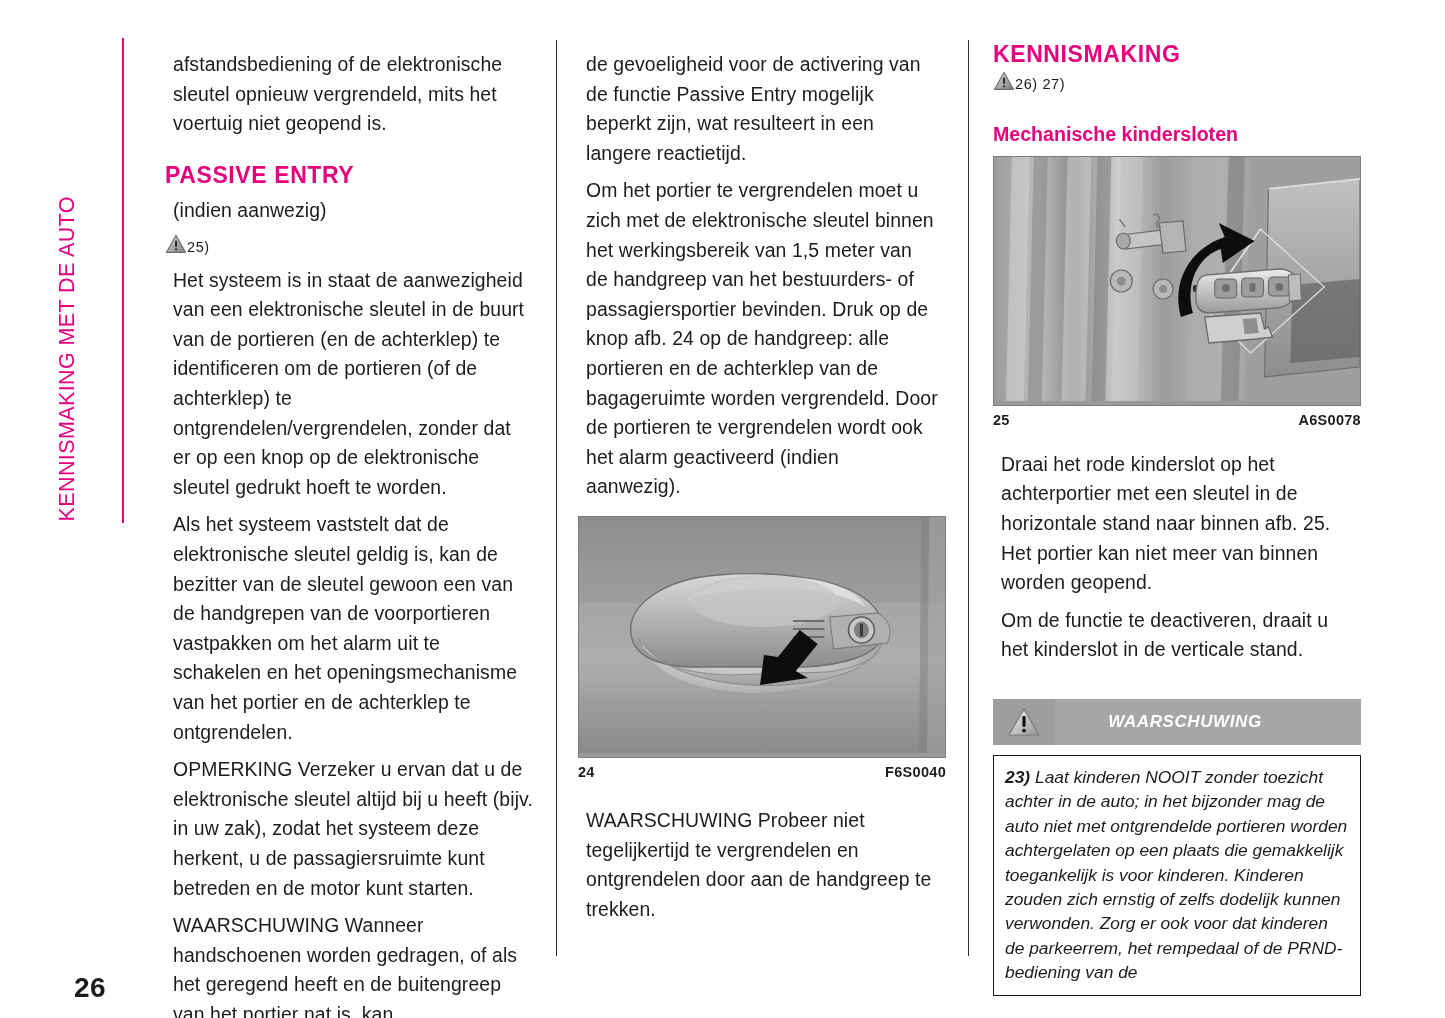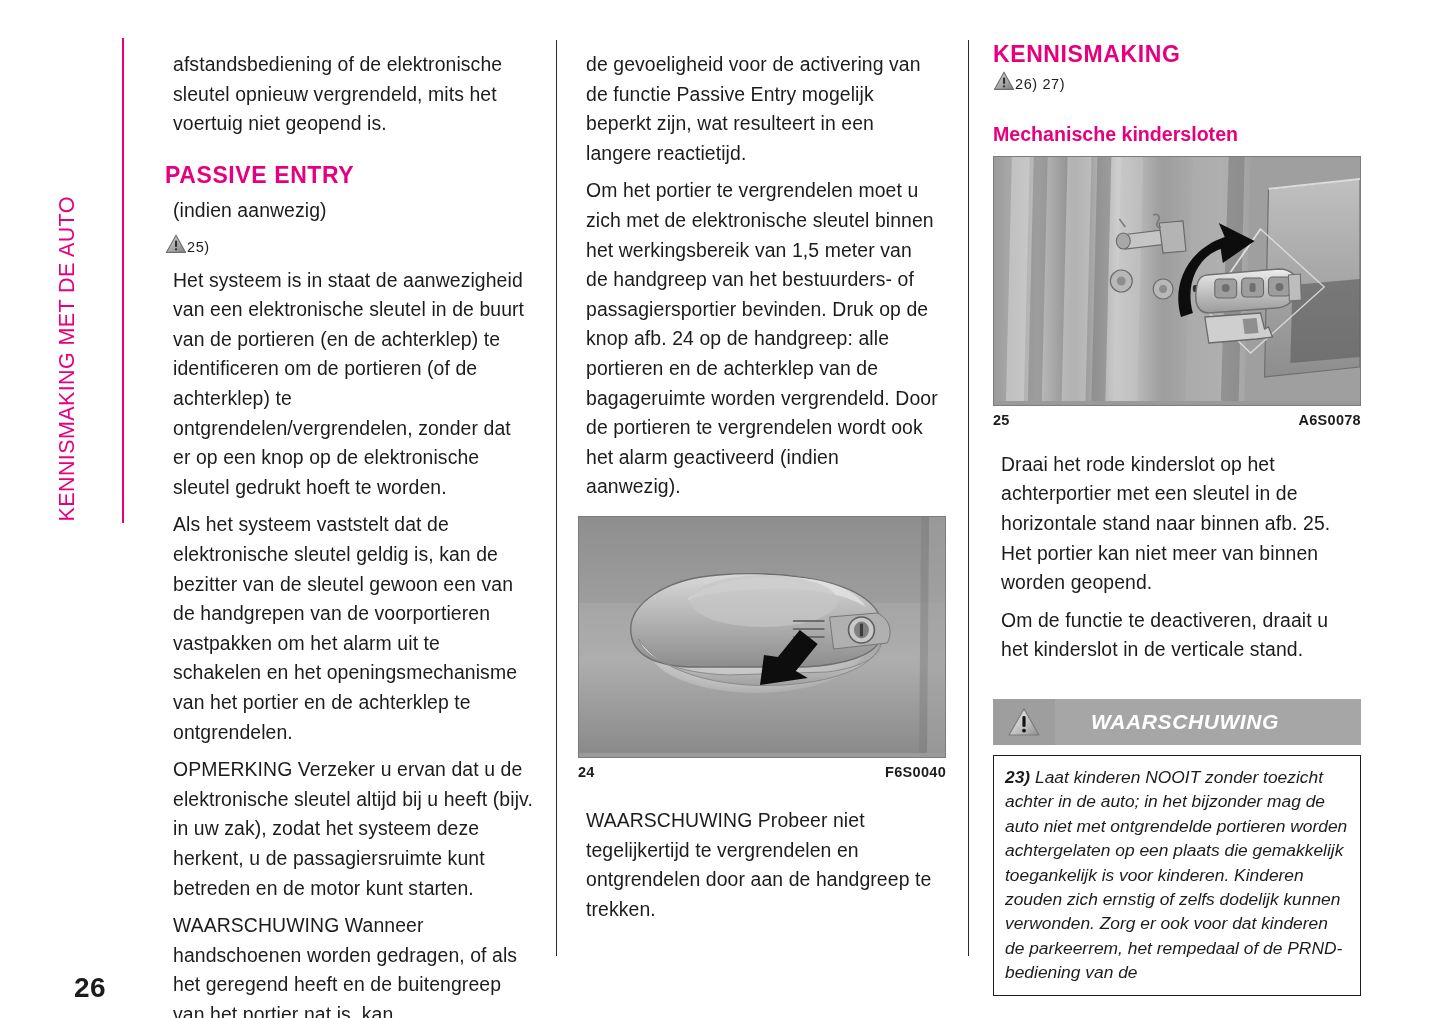--- a/index.html
+++ b/index.html
@@ -149,21 +149,21 @@
     width: 62px;
     display: flex;
     align-items: center;
     justify-content: center;
     background: #9e9e9e;
     height: 100%;
   }
   .warn-bar-title {
     flex: 1;
     text-align: center;
-    font-size: 21px;
+    font-size: 17px;
     font-weight: bold;
     font-style: italic;
     color: #ffffff;
     letter-spacing: 0.6px;
     padding-right: 46px;
   }
   .warn-body {
     border: 1.5px solid #1c1c1c;
     border-top: none;
     margin-top: 10px;

